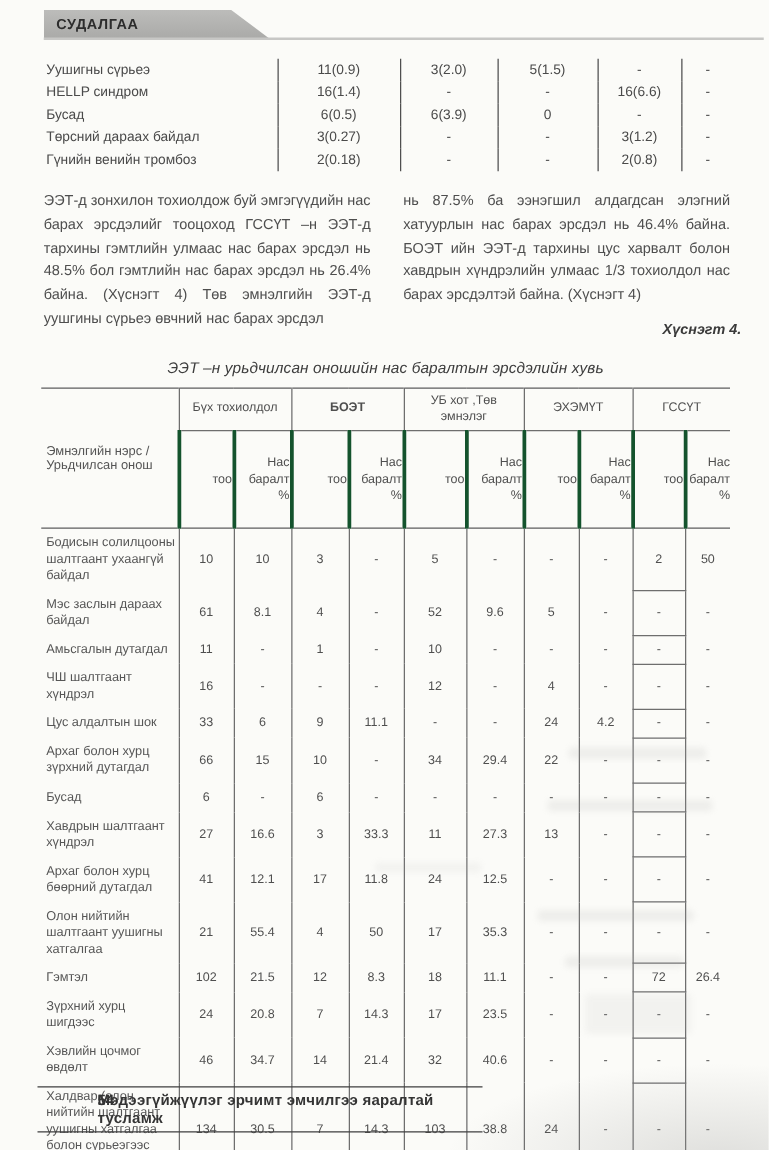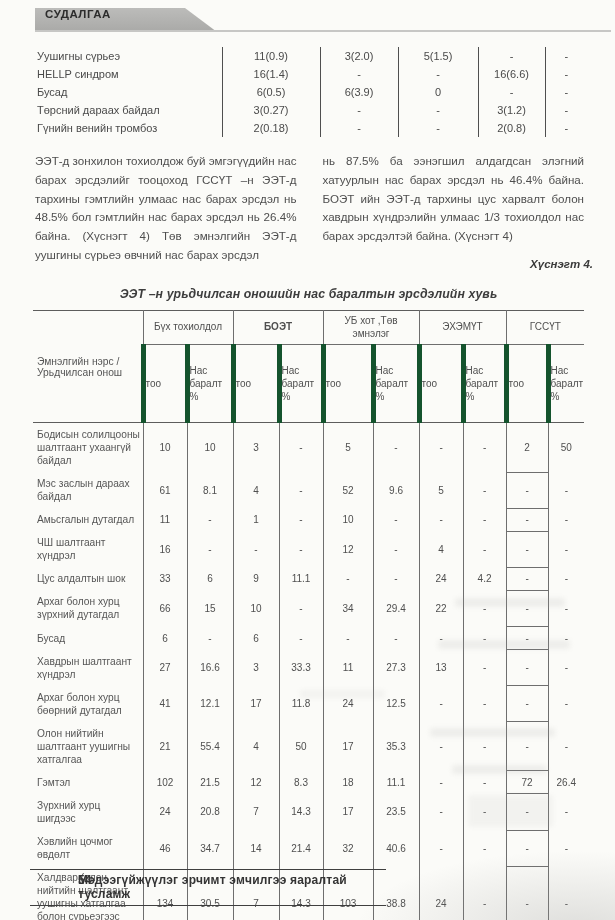--- a/index.html
+++ b/index.html
@@ -16,21 +16,21 @@
     position:absolute; right:0; bottom:0; width:260px; height:70px;
     background:radial-gradient(ellipse at 85% 110%, rgba(150,150,148,0.28), rgba(150,150,148,0) 70%);
     pointer-events:none;
   }
 
   
   .banner{
     position:absolute; left:35px; top:8px; width:182px; height:24px;
     background:linear-gradient(180deg,#bcbcba,#a9a9a7);
     clip-path:polygon(0 0, 150px 0, 182px 100%, 0 100%);
-    display:flex; padding-left:10px;
+    display:flex; align-items:center; padding-left:10px;
   }
   .banner-label{ font-size:11.5px; font-weight:bold; letter-spacing:0.5px; color:#2c2c2c; }
   .banner-underline{
     position:absolute; left:35px; right:4px; top:30px; height:0;
     border-bottom:2px solid #c7c7c5;
   }
 
   
   .top-table{
     position:absolute; left:35px; top:47px; width:552px;
@@ -56,39 +56,39 @@
 
   
   .caption{
     position:absolute; right:22px; top:258px;
     font-size:11.5px; font-weight:bold; font-style:italic; color:#3a3a3a;
   }
 
   
   .mtwrap{ position:absolute; left:33px; top:287px; width:551px; }
   .mtitle{
-    text-align:center; font-size:12.3px; font-weight:bold; font-style:italic;
+    text-align:center; font-size:12.3px; font-weight:normal; font-style:italic;
     color:#3d3d3d; margin-bottom:9px; letter-spacing:0.1px;
   }
   .mtable{
     width:100%; border-collapse:collapse; table-layout:fixed;
     border-top:1px solid #5d5d5d;
   }
   .mtable th, .mtable td{ font-weight:normal; font-size:10px; color:#4f4f4f; vertical-align:middle; }
   .mtable th.rowhead{
     text-align:left; padding-left:4px; white-space:pre-line; font-size:10.3px;
     border-bottom:1px solid #5d5d5d; color:#555;
   }
   .mtable th.group{
     border-left:1px solid #6e6e6e; border-bottom:1px solid #6e6e6e;
     height:34px; text-align:center; padding:2px 1px; line-height:1.25;
   }
   .mtable th.sub{
-    border-left:5px solid #14532d; border-bottom:1px solid #5d5d5d;
-    white-space:pre-line; text-align:left; height:56px; padding:19px 0; line-height:1.3;
+    border-left:3px solid #14532d; border-bottom:1px solid #5d5d5d;
+    white-space:pre-line; text-align:right; height:56px; padding:19px 0; line-height:1.3;
   }
   .mtable tbody th{
     text-align:left; padding:5px 2px 5px 4px; line-height:1.28;
     font-size:10.2px; color:#565656;
   }
   .mtable tbody td{
     text-align:center; border-left:1px solid #6e6e6e; padding:4px 1px;
   }
   .mtable tbody td.boxed{ border:1px solid #6e6e6e; }
   .dim{ color:#9b9b9b; }

